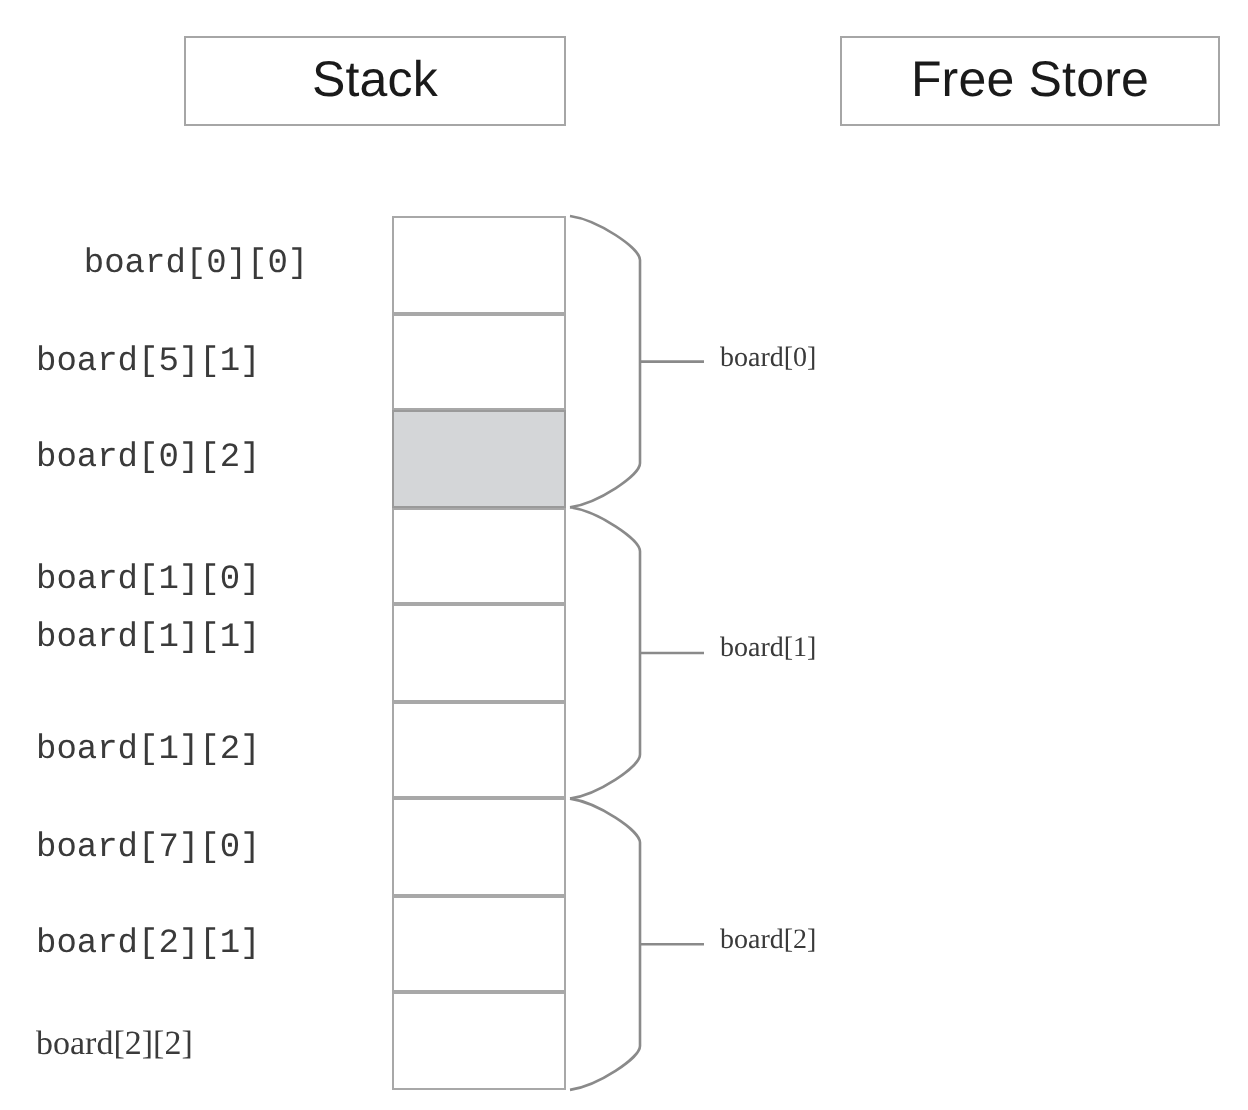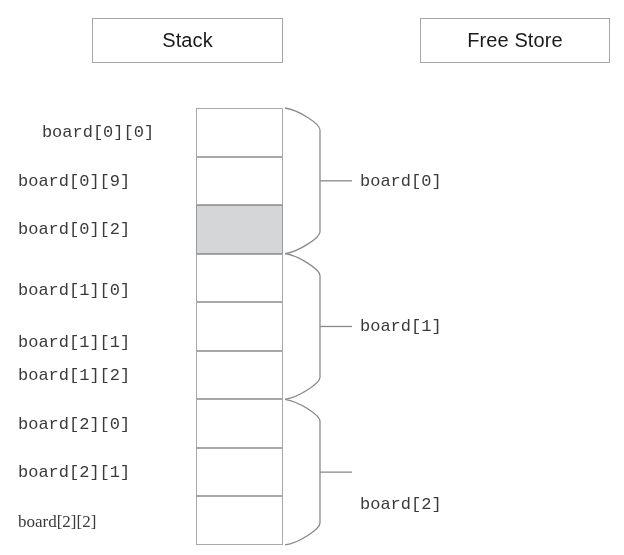--- a/index.html
+++ b/index.html
@@ -17,21 +17,21 @@
   }
   .header-box {
     position: absolute;
     box-sizing: border-box;
     border: 1px solid #a6a6a6;
     background: #ffffff;
     display: flex;
     align-items: center;
     justify-content: center;
     font-family: "Liberation Sans", sans-serif;
-    font-size: 20px;
+    font-size: 25px;
     color: #1a1a1a;
     letter-spacing: 0.1px;
   }
   #stack-box   { left: 92px;  top: 18px; width: 191px; height: 45px; }
   #freestore-box { left: 420px; top: 18px; width: 190px; height: 45px; }
 
   #cell-column {
     position: absolute;
     left: 196px;
     top: 108px;
@@ -68,48 +68,48 @@
     left: 0;
     top: 0;
     width: 624px;
     height: 555px;
     pointer-events: none;
   }
 
   .group-label {
     position: absolute;
     left: 360px;
-    font-family: Liberation Mono, monospace;
-    font-size: 17px;
+    font-family: Liberation Serif, serif;
+    font-size: 14px;
     color: #3a3a3a;
     white-space: pre;
     line-height: 1;
   }
 </style>
 </head>
 <body>
 
 <div id="canvas">
 
   <div class="header-box" id="stack-box">
     <span>Stack</span>
   </div>
 
   <div class="header-box" id="freestore-box">
     <span>Free Store</span>
   </div>
 
   <div id="labels-layer">
       <div class="slot-label" style="top: 124.275px; text-align: center;">board[0][0]</div>
-      <div class="slot-label" style="top: 172.825px;">board[0][9]</div>
+      <div class="slot-label" style="top: 172.825px;">board[5][1]</div>
       <div class="slot-label" style="top: 221.375px;">board[0][2]</div>
       <div class="slot-label" style="top: 282px;">board[1][0]</div>
-      <div class="slot-label" style="top: 334px;">board[1][1]</div>
+      <div class="slot-label" style="top: 311px;">board[1][1]</div>
       <div class="slot-label" style="top: 367.025px;">board[1][2]</div>
-      <div class="slot-label" style="top: 415.575px;">board[2][0]</div>
+      <div class="slot-label" style="top: 415.575px;">board[7][0]</div>
       <div class="slot-label" style="top: 464.125px;">board[2][1]</div>
       <div class="slot-label" style="top: 512.675px; font-family: Liberation Serif, serif;">board[2][2]</div>
     </div>
 
   <div id="cell-column">
       <div class="cell" style="top: 0px; height: 49px;"></div>
       <div class="cell" style="top: 49px; height: 48px;"></div>
       <div class="cell filled" style="top: 97px; height: 49px;"></div>
       <div class="cell" style="top: 146px; height: 48px;"></div>
       <div class="cell" style="top: 194px; height: 49px;"></div>
@@ -124,16 +124,16 @@
       <line x1="320" y1="180.825" x2="352" y2="180.825" stroke="#8a8a8a" stroke-width="1.3"></line>
       <path d="M 285 253.64999999999998 C 299 255.64999999999998 320 269.65 320 275.65 L 320 324.47499999999997 L 320 328.47499999999997 L 320 377.29999999999995 C 320 383.29999999999995 299 397.29999999999995 285 399.29999999999995" fill="none" stroke="#8a8a8a" stroke-width="1.3"></path>
       <line x1="320" y1="326.47499999999997" x2="352" y2="326.47499999999997" stroke="#8a8a8a" stroke-width="1.3"></line>
       <path d="M 285 399.29999999999995 C 299 401.29999999999995 320 415.29999999999995 320 421.29999999999995 L 320 470.125 L 320 474.125 L 320 522.95 C 320 528.95 299 542.95 285 544.95" fill="none" stroke="#8a8a8a" stroke-width="1.3"></path>
       <line x1="320" y1="472.125" x2="352" y2="472.125" stroke="#8a8a8a" stroke-width="1.3"></line>
     </svg>
 
   <div id="group-labels-layer">
       <div class="group-label" style="top: 172.825px;">board[0]</div>
       <div class="group-label" style="top: 318.475px;">board[1]</div>
-      <div class="group-label" style="top: 464.125px; margin-top: 32px;">board[2]</div>
+      <div class="group-label" style="top: 464.125px;">board[2]</div>
     </div>
 
 </div>
 
 </body></html>

